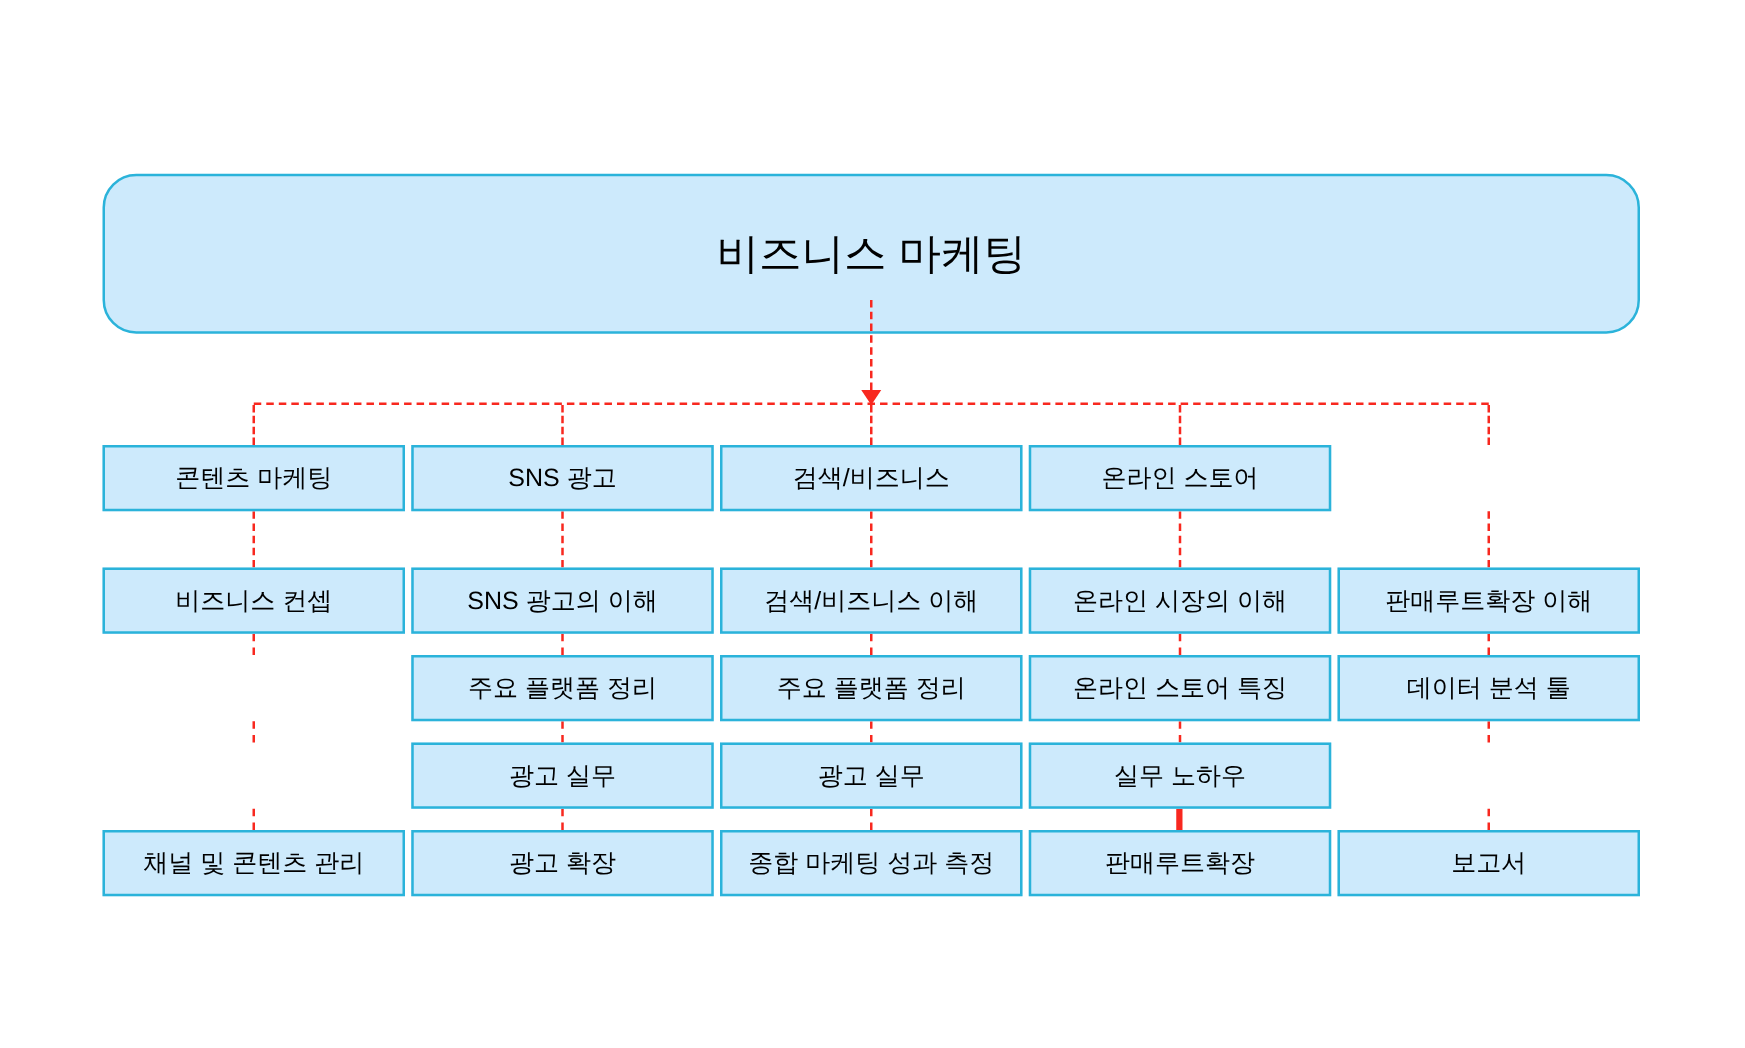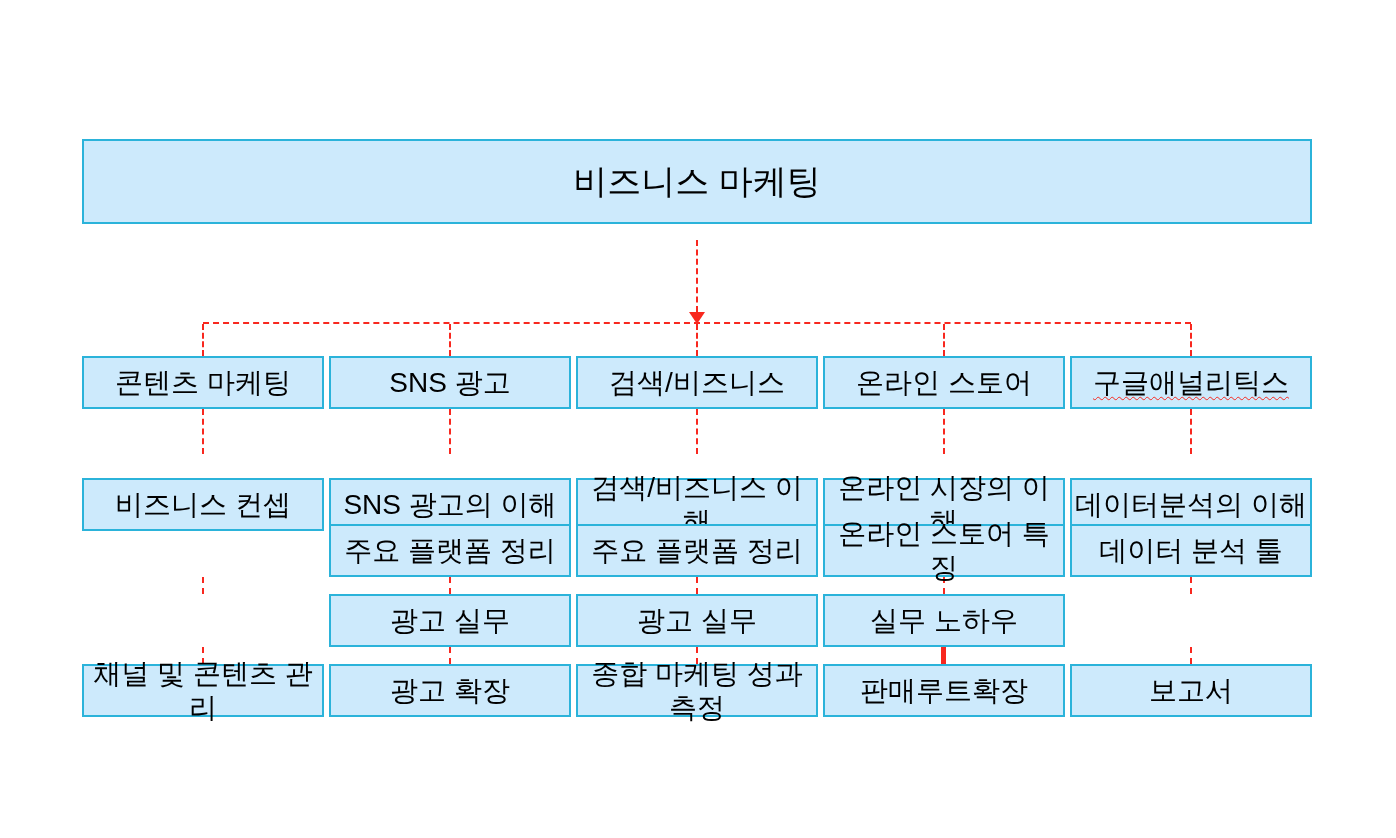--- a/index.html
+++ b/index.html
@@ -11,31 +11,32 @@
   html,body{margin:0;padding:0;background:#ffffff;}
   body{
     width:1396px;height:838px;position:relative;overflow:hidden;
     font-family:"Liberation Sans","DejaVu Sans",sans-serif;color:var(--text);
   }
   .canvas{position:absolute;left:0;top:0;width:1396px;height:838px;}
   .box{
     position:absolute;box-sizing:border-box;
     background:var(--fill);border:2px solid var(--stroke);
     display:flex;align-items:center;justify-content:center;
-    text-align:center;font-size:28px;line-height:1.2;
+    text-align:center;font-size:20px;line-height:1.2;
   }
   .title-box{
-    left:82px;top:139px;width:1230px;height:85px;
+    left:82px;top:139px;width:1230px;height:128px;
     font-size:34px;
+    border-radius:27px;
   }
   
   .c1{left:82px}.c2{left:329px}.c3{left:576px}.c4{left:823px}.c5{left:1070px}
   .col{width:242px;height:53px;}
   
-  .r1{top:356px}.r2{top:478px}.r3{top:524px}.r4{top:594px}.r5{top:664px}
+  .r1{top:356px}.r2{top:454px}.r3{top:524px}.r4{top:594px}.r5{top:664px}
   
   .vln{position:absolute;width:0;border-left:2px dashed var(--red);}
   .hln{position:absolute;height:0;border-top:2px dashed var(--red);}
   .x1{left:202px}.x2{left:449px}.x3{left:696px}.x4{left:943px}.x5{left:1190px}
   .trunk{top:240px;height:72px;}
   .mainline{left:203px;top:322px;width:988px;}
   .drop{top:324px;height:32px;}
   .g1{top:409px;height:45px;}
   .g2{top:507px;height:17px;}
   .g3{top:577px;height:17px;}
@@ -149,25 +150,22 @@
   <div class="box col c4 r3">
     <span>온라인 스토어 특징</span>
   </div>
   <div class="box col c4 r4">
     <span>실무 노하우</span>
   </div>
   <div class="box col c4 r5">
     <span>판매루트확장</span>
   </div>
 
-  <div class="box col c5 r1">
-    <span class="wavy">구글애널리틱스</span>
-  </div>
   <div class="box col c5 r2">
-    <span>데이터분석의 이해</span>
+    <span>판매루트확장 이해</span>
   </div>
   <div class="box col c5 r3">
     <span>데이터 분석 툴</span>
   </div>
   <div class="box col c5 r5">
     <span>보고서</span>
   </div>
 
 </div>
 

